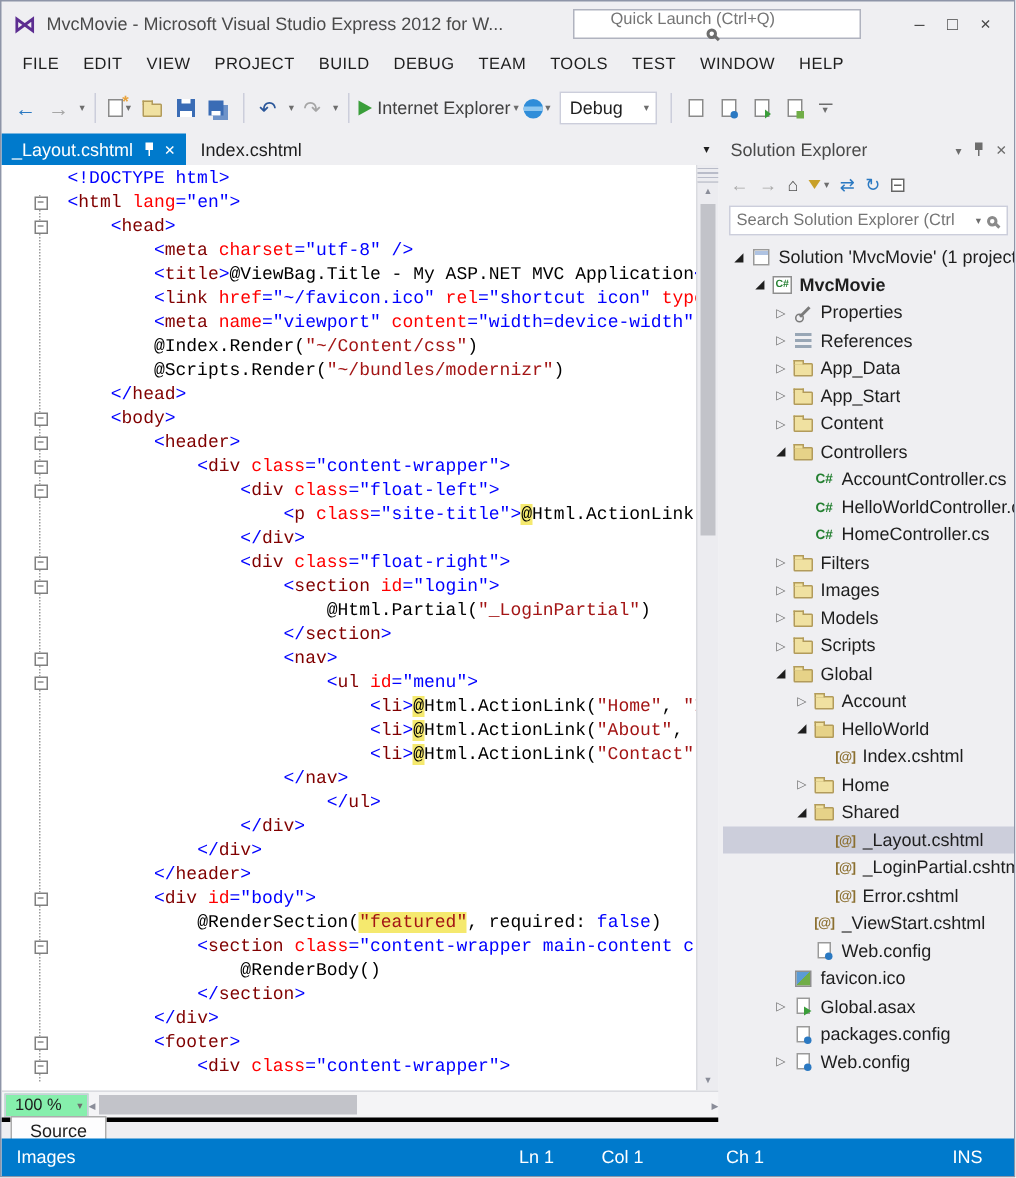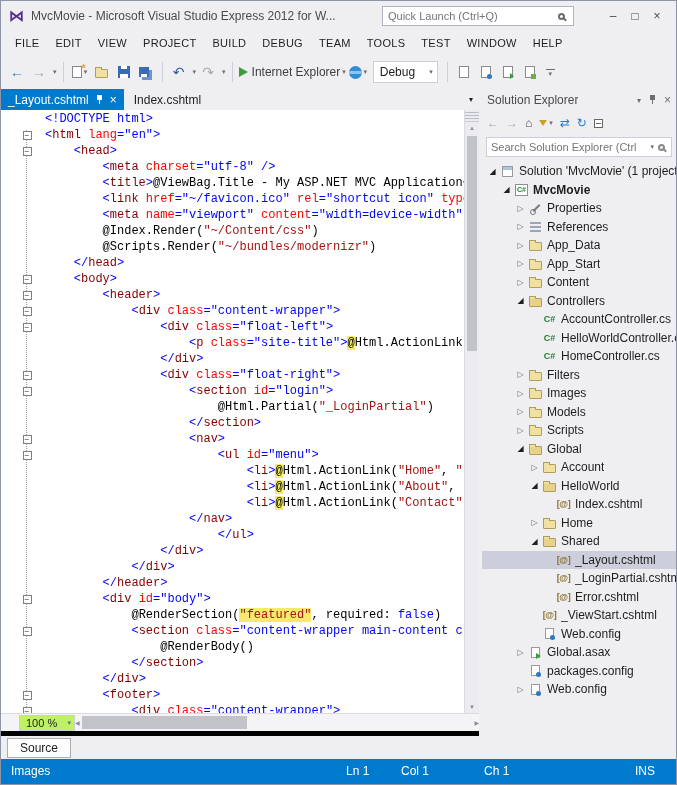--- a/index.html
+++ b/index.html
@@ -7,21 +7,21 @@
   body { font-family:"Liberation Sans", sans-serif; width:677px; }
 
   .vs { width:677px; height:785px; border:1px solid #8E95A8; background:#EFEFF2;
         display:flex; flex-direction:column; overflow:hidden; }
 
   
   .titlebar { height:30px; display:flex; align-items:center; padding:0 8px; flex:none; }
   .app-icon { font-size:15px; color:#5C2D91; margin-right:7px; font-weight:bold; }
   .win-title { font-size:12px; color:#4A4A4A; white-space:nowrap; overflow:hidden; max-width:330px; }
   .quick-launch { margin-left:auto; width:192px; height:20px; background:#fff; border:1px solid #B0B3BF;
-        display:flex; align-items:center; }
+        display:flex; align-items:center;flex-direction:column; }
   .quick-launch input { flex:1; border:none; outline:none; font-size:11px; color:#6D6D6D;
         padding:0 5px; font-family:"Liberation Sans",sans-serif; background:transparent; min-width:0; }
   .magnifier { width:7px; height:7px; border:2px solid #6D6D6D; border-radius:50%; position:relative; margin-right:8px; flex:none; }
   .magnifier::after { content:""; position:absolute; width:5px; height:2px; background:#6D6D6D;
         transform:rotate(45deg); right:-4px; bottom:-2px; }
   .win-btns { display:flex; margin-left:28px; }
   .win-btn { width:22px; text-align:center; font-size:12px; color:#4A4A4A; cursor:default; }
 
   
   .menubar { height:24px; display:flex; align-items:stretch; padding-left:6px; flex:none; }
@@ -92,27 +92,27 @@
   .tk-y { color:#000; background:#F5E96E; }
   .tk-sy { color:#A31515; background:#F5E96E; }
 
   .vscroll { width:15px; flex:none; background:#ECECF0; border-left:1px solid #DADBE0; display:flex; flex-direction:column; align-items:center; }
   .vs-grip { width:100%; height:12px; border-bottom:1px solid #C9CBD4; background:repeating-linear-gradient(to bottom,#ECECF0 0 2px,#B9BCC9 2px 3px); flex:none; }
   .scroll-arrow { font-size:6px; color:#8A8D99; padding:3px 0; flex:none; }
   .vtrack { flex:1; width:100%; position:relative; }
   .vthumb { position:absolute; top:2px; left:2px; right:2px; height:38%; background:#C2C3C9; }
 
   .hscroll-row { height:18px; flex:none; display:flex; align-items:center; background:#F4F4F6; border-top:1px solid #DADBE0; }
-  .zoom-combo { height:16px; width:56px; margin-left:18px; background:#bef264; border:1px solid #CCCEDB;
+  .zoom-combo { height:16px; width:56px; margin-left:2px; background:#86efac; border:1px solid #CCCEDB;
         font-size:11px; color:#1E1E1E; display:flex; align-items:center; padding:0 3px 0 6px; flex:none; }
   .zoom-combo .caret { margin-left:auto; }
   .htrack { flex:1; position:relative; height:100%; }
   .hthumb { position:absolute; left:2px; top:2px; bottom:2px; width:42%; background:#C2C3C9; }
 
-  .view-tabs { height:28px; flex:none; background:#EFEFF2; border-top:5px solid #000000; display:flex; align-items:center; }
+  .view-tabs { height:14px; flex:none; background:#EFEFF2; border-top:3px solid #000000; display:flex; align-items:center; }
   .source-btn { margin-left:6px; padding:2px 12px; background:#FDFDFE; border:1px solid #ACACAC; font-size:12px; color:#1E1E1E; }
 
   
   .panel { width:194px; flex:none; background:#EFEFF2; display:flex; flex-direction:column; min-height:0; }
   .panel-header { height:22px; display:flex; align-items:center; padding:0 5px; flex:none;gap:36px; }
   .panel-title { font-size:12px; color:#4A4A4A; white-space:nowrap; overflow:hidden; }
   .panel-hicons { margin-left:auto; display:flex; align-items:center; gap:7px; color:#6D6D6D; }
   .panel-hicons .chv { font-size:8px; }
   .panel-hicons .x { font-size:12px; }
   .panel-toolbar { height:24px; display:flex; align-items:center; gap:7px; padding:0 5px; flex:none; }
@@ -691,20 +691,27 @@
             <span class="tree-label">_ViewStart.cshtml</span>
           </div>
           <div class="tree-row" style="padding-left: 46px;">
             <span class="tree-arrow"></span>
             <span class="tree-icon">
               <span class="ic-config"></span>
             </span>
             <span class="tree-label">Web.config</span>
           </div>
           <div class="tree-row" style="padding-left: 32px;">
+            <span class="tree-arrow"></span>
+            <span class="tree-icon">
+              <span class="ic-ico"></span>
+            </span>
+            <span class="tree-label">favicon.ico</span>
+          </div>
+          <div class="tree-row" style="padding-left: 32px;">
             <span class="tree-arrow">▷</span>
             <span class="tree-icon">
               <span class="ic-asax"></span>
             </span>
             <span class="tree-label">Global.asax</span>
           </div>
           <div class="tree-row" style="padding-left: 32px;">
             <span class="tree-arrow"></span>
             <span class="tree-icon">
               <span class="ic-config"></span>

